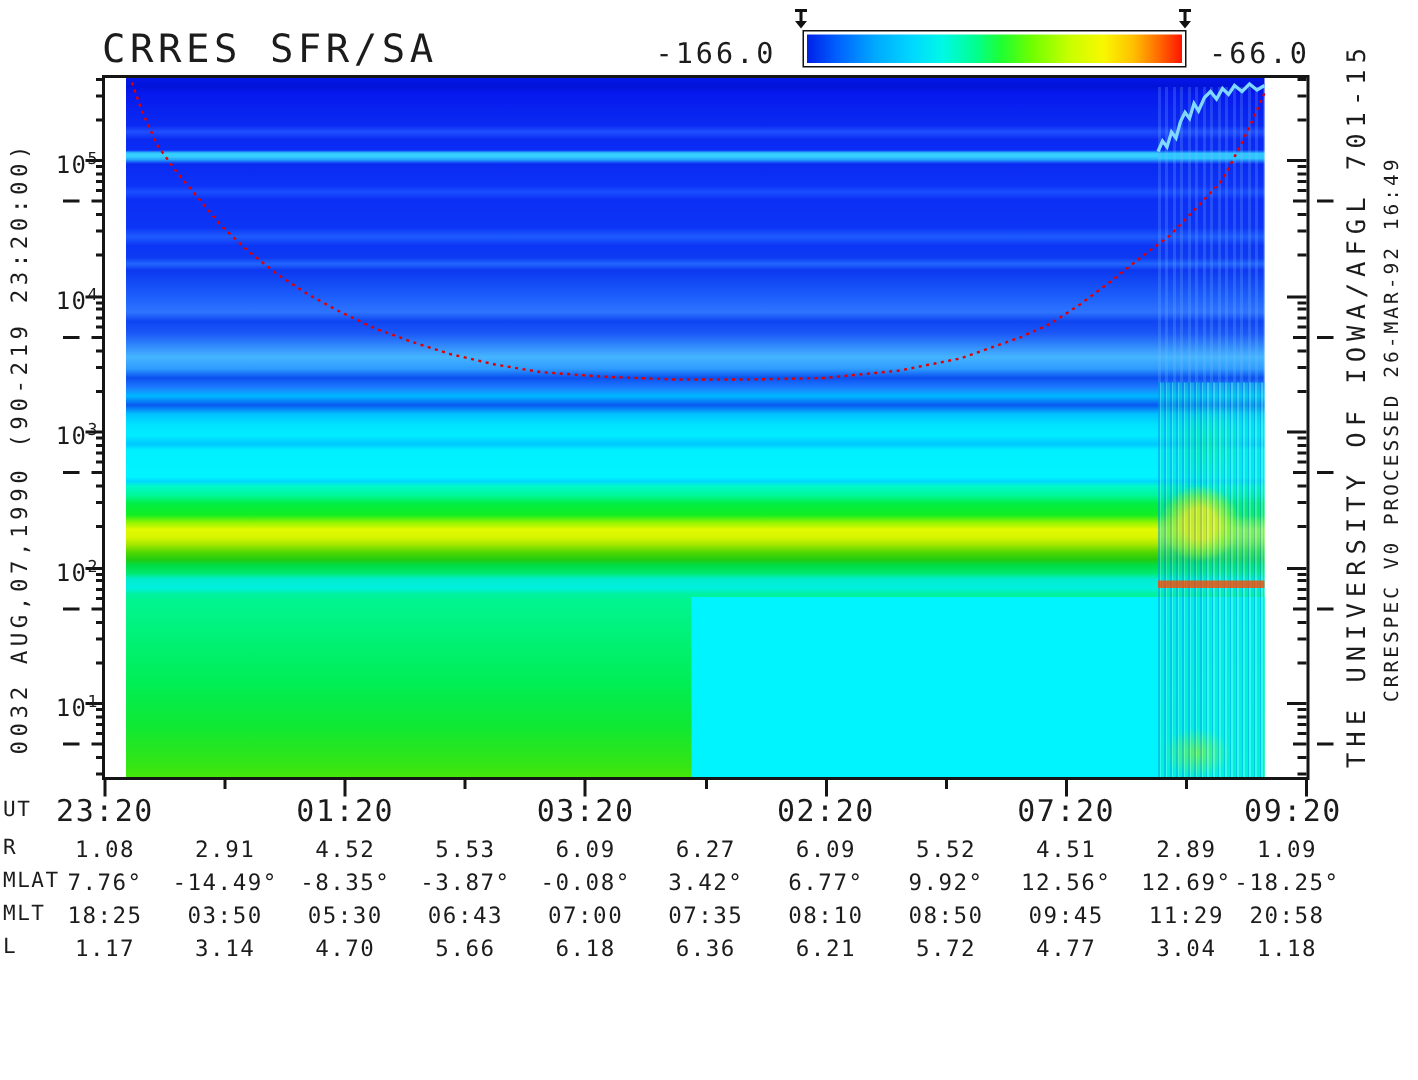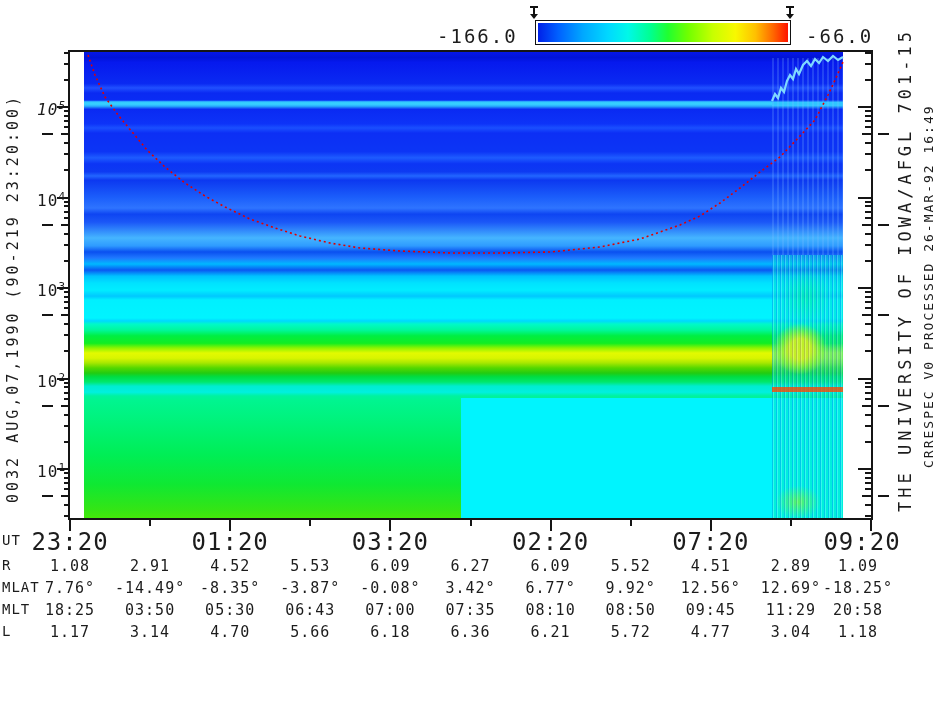--- a/index.html
+++ b/index.html
@@ -30,32 +30,33 @@
        radial-gradient(ellipse 36px 34px at 28px 94px,rgba(255,245,0,.95) 0 30%,rgba(190,255,0,.55) 55%,rgba(0,255,120,0) 75%),
        radial-gradient(ellipse 34px 40px at 34px 42px,rgba(0,255,140,.5),rgba(0,255,200,0) 70%),
        radial-gradient(ellipse 30px 22px at 26px 247px,rgba(170,255,0,.65),rgba(0,255,100,0) 75%),
        linear-gradient(rgba(0,230,255,.35),rgba(0,255,190,.30));}
   #streak{position:absolute;left:702px;top:335px;width:71px;height:5px;background:rgba(255,70,0,.78);}
   #overlay{position:absolute;left:0;top:0;}
   .tk{position:absolute;background:#151515;}
   .ylab{position:absolute;left:-44px;width:40px;text-align:right;font-size:16px;letter-spacing:1px;line-height:20px;}
   .ylab sup{font-size:11px;}
   .cell{position:absolute;transform:translateX(-50%);font-size:15px;letter-spacing:1px;white-space:nowrap;}
-  .cell.ut{font-size:24px;letter-spacing:1px;}
+  .cell.ut{font-size:20px;letter-spacing:1px;}
   .rowlab{position:absolute;left:2px;font-size:14px;letter-spacing:1px;}
   .vtext{position:absolute;transform:rotate(-90deg);transform-origin:left top;white-space:nowrap;}
   #vleft{left:4px;top:503px;font-size:15px;letter-spacing:3px;}
   #vright1{left:895px;top:512px;font-size:17px;letter-spacing:4px;}
   #vright2{left:921px;top:468px;font-size:13px;letter-spacing:2px;}
 </style>
 </head>
 <body>
 
 <div id="stage">
 
+  <span id="title" class="abs">CRRES SFR/SA</span>
 
   <span id="units" class="abs"><span>dBV/m/</span><span>√</span><span class="ov">Hz</span></span>
 
   <span id="scale-min" class="abs">-166.0</span>
 
   <div id="cbarbox" class="abs">
     <div id="cbar" style="background: linear-gradient(to right, rgb(0, 32, 232) 0%, rgb(0, 96, 255) 8%, rgb(0, 168, 255) 18%, rgb(0, 216, 255) 28%, rgb(0, 248, 232) 36%, rgb(0, 255, 144) 45%, rgb(32, 255, 48) 52%, rgb(112, 255, 0) 60%, rgb(200, 255, 0) 70%, rgb(248, 248, 0) 79%, rgb(255, 192, 0) 87%, rgb(255, 104, 0) 94%, rgb(255, 20, 0) 100%);"></div>
   </div>
   <div class="pin abs" style="left:529px;top:6px;">
       <span class="bar"></span>
@@ -193,21 +194,21 @@
       <div class="tk" style="left: -6px; top: 26.7568px; width: 6px; height: 2px;"></div>
       <div class="tk" style="left: 795px; top: 26.7568px; width: 6px; height: 2px;"></div>
       <div class="tk" style="left: -6px; top: 10.8205px; width: 6px; height: 2px;"></div>
       <div class="tk" style="left: 795px; top: 10.8205px; width: 6px; height: 2px;"></div>
       <div class="tk" style="left: -6px; top: -0.486429px; width: 6px; height: 2px;"></div>
       <div class="tk" style="left: 795px; top: -0.486429px; width: 6px; height: 2px;"></div>
       <span class="ylab" style="top: 406px;">10<sup>1</sup></span>
       <span class="ylab" style="top: 315.5px;">10<sup>2</sup></span>
       <span class="ylab" style="top: 225px;">10<sup>3</sup></span>
       <span class="ylab" style="top: 134.5px;">10<sup>4</sup></span>
-      <span class="ylab" style="top: 44px; font-style: italic;">10<sup>5</sup></span>
+      <span class="ylab" style="top: 44px;">10<sup>5</sup></span>
     </div>
 
   <span id="vleft" class="vtext">0032   AUG,07,1990   (90-219 23:20:00)</span>
   <span id="vright1" class="vtext">THE UNIVERSITY OF IOWA/AFGL 701-15</span>
   <span id="vright2" class="vtext">CRRESPEC V0    PROCESSED 26-MAR-92  16:49</span>
 
   <span class="rowlab" style="top:532px;">UT</span>
   <span class="rowlab" style="top:557px;">R</span>
   <span class="rowlab" style="top:579px;">MLAT</span>
   <span class="rowlab" style="top:601px;">MLT</span>

